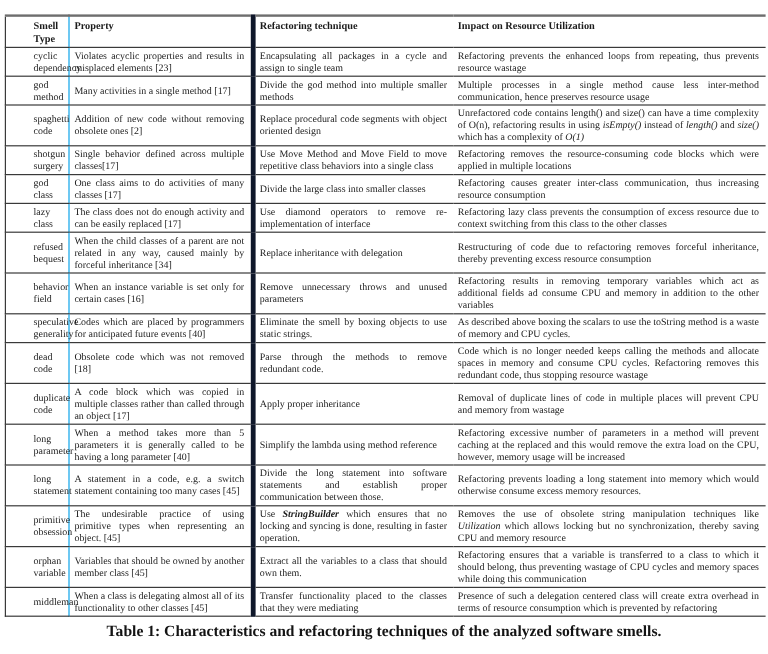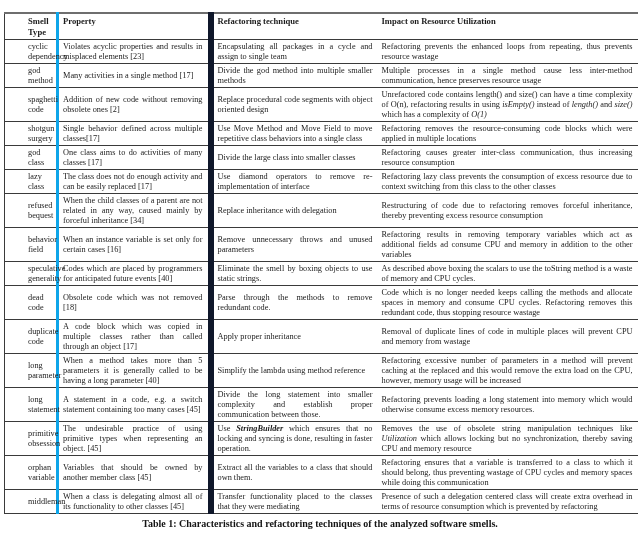--- a/index.html
+++ b/index.html
@@ -41,36 +41,36 @@
   td {
     font-size: 8.3px;
     line-height: 10px;
     vertical-align: middle;
     padding: 1.5px 5px 1.5px 4px;
     border-bottom: 1px solid #3a3a3a;
   }
   
   th:nth-child(1), td:nth-child(1) {
     border-left: 1px solid #3a3a3a;
-    border-right: 3px solid #0ea5e9;
+    border-right: 1px solid #0ea5e9;
     padding-left: 23px;
   }
   th:nth-child(2), td:nth-child(2) {
-    border-right: 6px solid #0f172a;
+    border-right: 4px solid #0f172a;
   }
   td:nth-child(2), td:nth-child(3), td:nth-child(4) {
     text-align: justify;
     text-justify: inter-word;
   }
   td:nth-child(1) { text-align: left; }
 
   .caption {
     margin-top: 4px;
     text-align: center;
-    font-size: 10px;
+    font-size: 13px;
     font-weight: bold;
     color: #141414;
   }
 </style>
 </head>
 <body>
 
 <div class="page">
   <table class="smells">
     <colgroup>
@@ -156,21 +156,21 @@
         </tr>
         <tr>
           <td>long parameter</td>
           <td>When a method takes more than 5 parameters it is generally called to be having a long parameter [40]</td>
           <td>Simplify the lambda using method reference</td>
           <td>Refactoring excessive number of parameters in a method will prevent caching at the replaced and this would remove the extra load on the CPU, however, memory usage will be increased</td>
         </tr>
         <tr>
           <td>long statement</td>
           <td>A statement in a code, e.g. a switch statement containing too many cases [45]</td>
-          <td>Divide the long statement into smaller complexity and establish proper communication between those.</td>
+          <td>Divide the long statement into software statements and establish proper communication between those.</td>
           <td>Refactoring prevents loading a long statement into memory which would otherwise consume excess memory resources.</td>
         </tr>
         <tr>
           <td>primitive obsession</td>
           <td>The undesirable practice of using primitive types when representing an object. [45]</td>
           <td>Use <b><i>StringBuilder</i></b> which ensures that no locking and syncing is done, resulting in faster operation.</td>
           <td>Removes the use of obsolete string manipulation techniques like <i>Utilization</i> which allows locking but no synchronization, thereby saving CPU and memory resource</td>
         </tr>
         <tr>
           <td>orphan variable</td>

